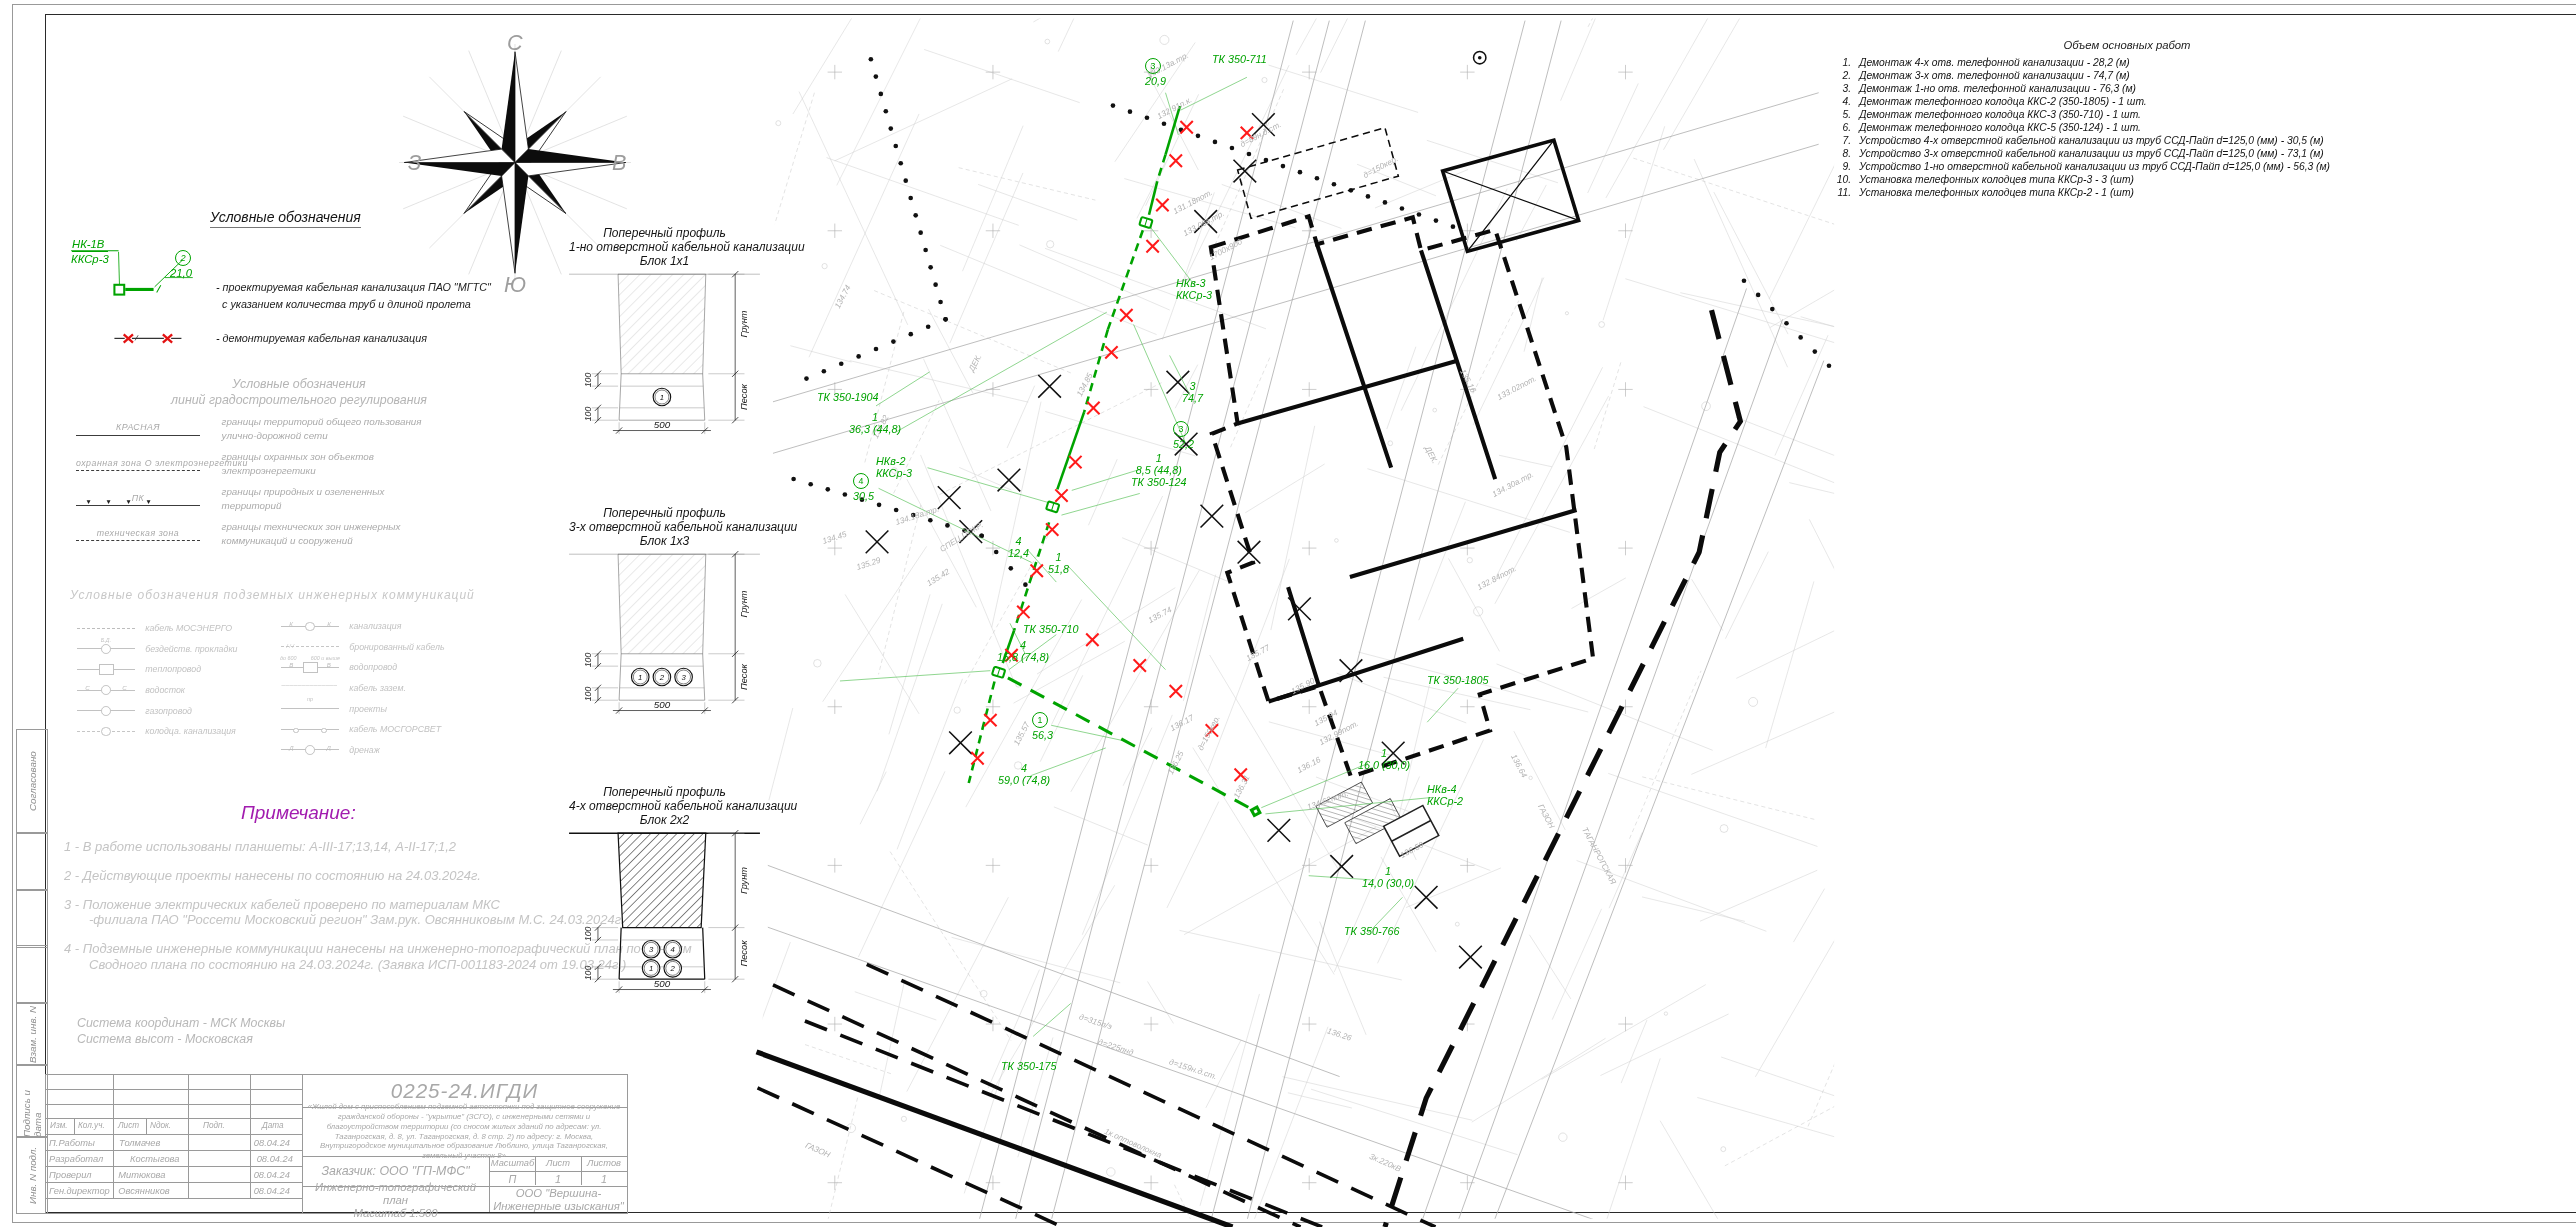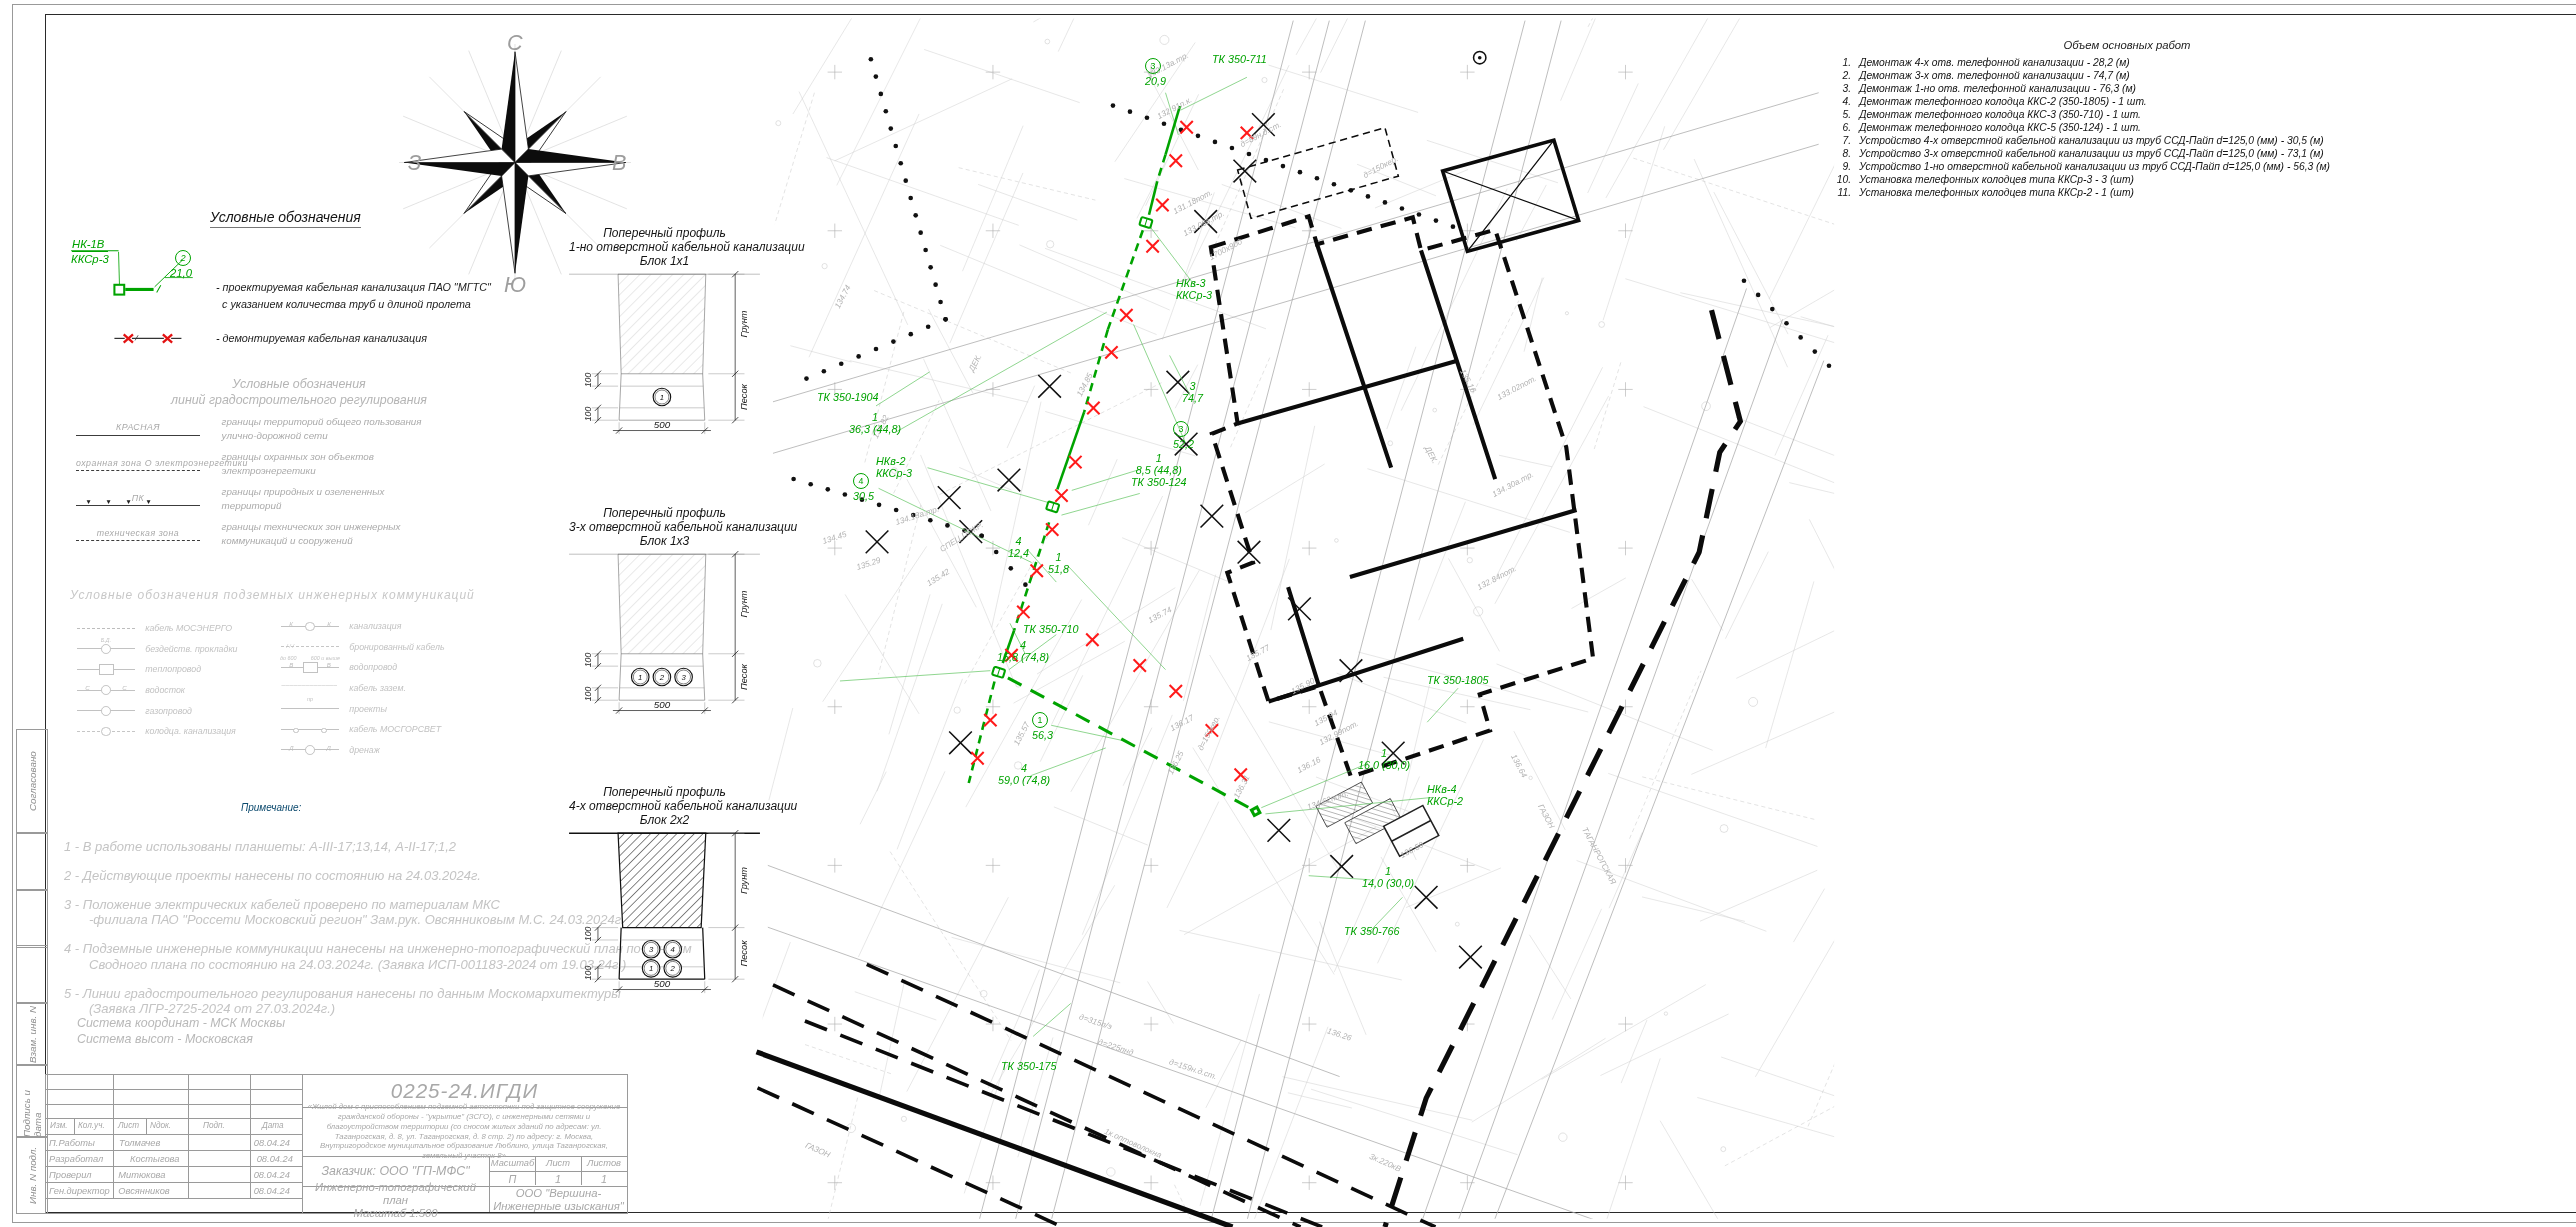--- a/index.html
+++ b/index.html
@@ -368,41 +368,37 @@
         <div class="ln"></div>
         <span class="lt l">Д</span>
         <span class="lt r">Д</span>
         <div class="ci"></div>
 
       </div>
       <div class="ulbl">дренаж</div>
     </div>
 </div>
 
-<div class="abs" style="left:241px;top:802px;font-size:10px;color:#0c4a6e">Примечание:</div>
+<div class="abs" style="left:241px;top:802px;font-size:19px;color:#a21caf">Примечание:</div>
 <div class="abs" style="left:64px;top:839px">
   <div class="nitem">
       <div class="note-line">1 -  В работе использованы планшеты: А-III-17;13,14, А-II-17;1,2</div>
 
     </div>
     <div class="nitem">
       <div class="note-line">2 -  Действующие проекты нанесены по состоянию на 24.03.2024г.</div>
 
     </div>
     <div class="nitem">
       <div class="note-line">3 -  Положение электрических кабелей проверено по материалам МКС</div>
       <div class="note-line note-l2">-филиала ПАО "Россети Московский регион" Зам.рук.  Овсянниковым М.С.  24.03.2024г.</div>
     </div>
     <div class="nitem">
       <div class="note-line">4 -  Подземные инженерные коммуникации нанесены на инженерно-топографический план по данным</div>
       <div class="note-line note-l2">Сводного плана по состоянию на 24.03.2024г. (Заявка ИСП-001183-2024  от 19.03.24г.)</div>
-    </div>
-    <div class="nitem">
-      <div class="note-line">5 -  Линии градостроительного регулирования нанесены по данным Москомархитектуры</div>
-      <div class="note-line note-l2">(Заявка ЛГР-2725-2024  от 27.03.2024г.)</div>
     </div>
 </div>
 
 <div class="abs" style="left:77px;top:1016px;font-size:12.4px;color:#b8b8b8">Система координат - МСК Москвы</div>
 <div class="abs" style="left:77px;top:1032px;font-size:12.4px;color:#b8b8b8">Система высот -  Московская</div>
 
 <div class="abs tb" style="left:45px;top:1074px;width:581px;height:138px">
 
   <div class="tbline" style="left:256px;top:0;width:1px;height:138px"></div>
   <div class="tbline" style="left:67px;top:0;width:0.5px;height:123px"></div>

